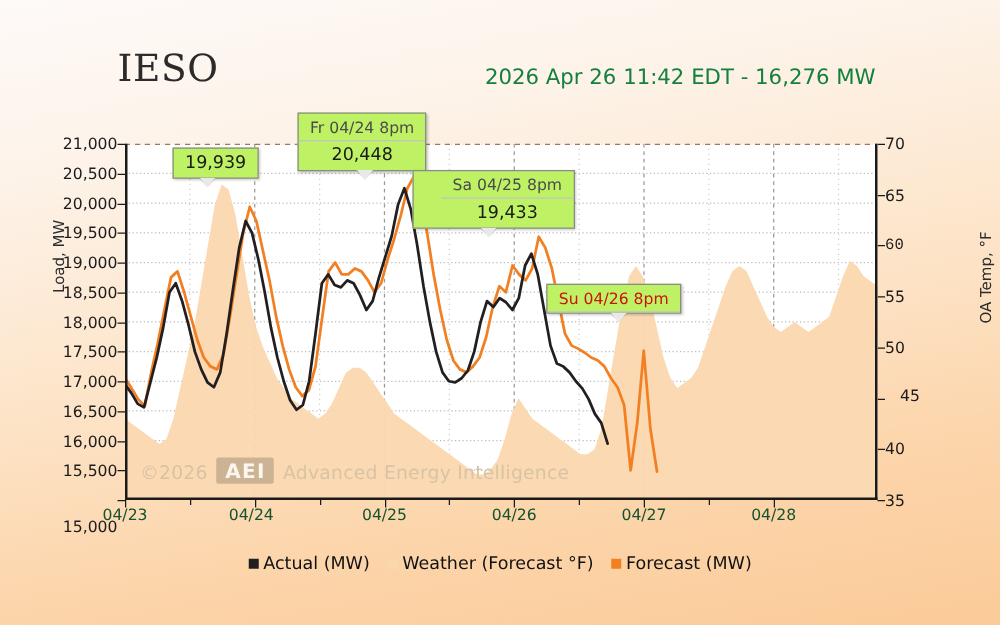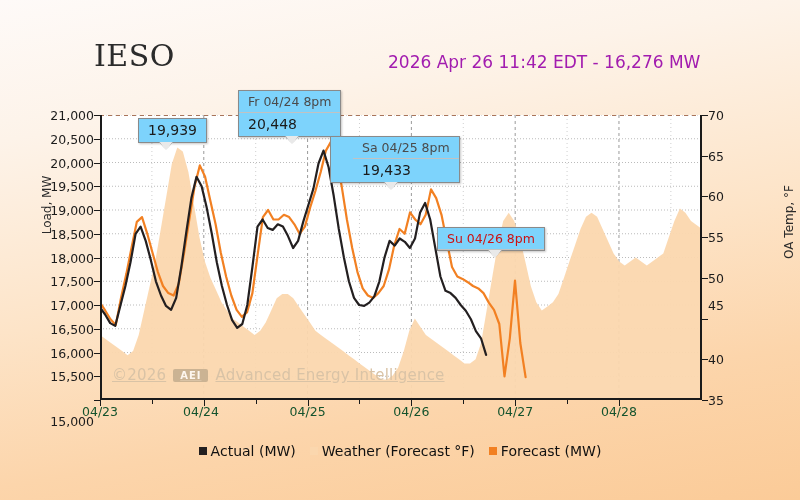--- a/index.html
+++ b/index.html
@@ -5,21 +5,21 @@
   html,body{margin:0;padding:0;}
   body{
     width:800px;height:500px;overflow:hidden;
     font-family:"DejaVu Sans","Liberation Sans",sans-serif;
     background:linear-gradient(170deg,#fefaf8 0%,#fdf3e9 22%,#fde4c8 52%,#fcd5ab 76%,#fbcb98 100%);
   }
   #stage{position:relative;width:800px;height:500px;}
 
   .title{position:absolute;left:94px;top:38px;font-family:"DejaVu Serif","Liberation Serif",serif;
          font-size:30px;color:#2b2b2b;letter-spacing:.5px;}
-  .subtitle{position:absolute;left:388px;top:52px;font-size:17px;color:#a21caf;white-space:nowrap;}
+  .subtitle{position:absolute;left:388px;top:52px;font-size:17px;color:#15803d;white-space:nowrap;}
 
   .plot-wrap{position:absolute;left:100px;top:115px;width:602px;height:285px;}
   .plot-bg{position:absolute;inset:0;background:#ffffff;}
   .plot-border-l{position:absolute;left:0;top:0;width:2px;height:285px;background:#1a1a1a;}
   .plot-border-r{position:absolute;right:0;top:0;width:2px;height:285px;background:#1a1a1a;}
   .plot-border-b{position:absolute;left:0;bottom:0;width:602px;height:2px;background:#1a1a1a;}
   .plot-border-t{position:absolute;left:0;top:0;width:602px;height:1px;
                  background:repeating-linear-gradient(90deg,#a8745a 0 4px,transparent 4px 8px);}
 
   .ylab-left{position:absolute;left:18px;top:198px;transform:rotate(-90deg);transform-origin:center;
@@ -31,27 +31,27 @@
          white-space:nowrap;transform:translateY(-50%);}
   .ytick-r{position:absolute;left:708px;font-size:12.5px;color:#1c1c1c;white-space:nowrap;
            transform:translateY(-50%);}
   .tickmark-l{position:absolute;width:6px;height:1px;background:#1a1a1a;left:94px;}
   .tickmark-r{position:absolute;width:6px;height:1px;background:#1a1a1a;left:702px;}
 
   .xtick{position:absolute;top:404px;font-size:12.5px;color:#14532d;transform:translateX(-50%);
          white-space:nowrap;}
   .xtickmark{position:absolute;top:400px;width:1px;height:6px;background:#1a1a1a;}
 
-  .watermark{position:absolute;left:112px;top:366px;display:flex;align-items:center;gap:7px;
-             font-size:15px;color:#d9c3a6;letter-spacing:.2px;text-decoration:underline;}
+  .watermark{position:absolute;left:112px;top:366px;display:flex;align-items:flex-end;gap:7px;
+             font-size:15px;color:#d9c3a6;letter-spacing:.2px;}
   .wm-badge{background:#cbb393;color:#fdf6ee;font-weight:bold;padding:1px 7px;border-radius:2px;
-            font-size:10px;letter-spacing:1px;}
-
-  .callout{position:absolute;background:#7dd3fc;border:1px solid #8a8a8a;
-           box-shadow:1px 1px 2px rgba(0,0,0,.22);font-size:12.5px;z-index:6;}
+            font-size:16px;letter-spacing:1px;}
+
+  .callout{position:absolute;background:#bef264;border:1px solid #8a8a8a;
+           box-shadow:1px 1px 2px rgba(0,0,0,.22);font-size:12.5px;z-index:6;text-align:center;}
   .callout .c-head{padding:3px 9px 3px 9px;color:#4b4b4b;border-bottom:1px solid #c2c2c2;white-space:nowrap;}
   .callout .c-head.alert{color:#cc1111;}
   .callout .c-val{padding:3px 9px 4px 9px;color:#1b1b1b;font-size:14px;white-space:nowrap;}
   .callout .c-tail{position:absolute;bottom:-8px;width:14px;height:8px;
                    background:#e9e9e9;clip-path:polygon(0 0,100% 0,50% 100%);}
   .callout .c-tail::after{content:"";position:absolute;left:-1px;top:-1px;width:16px;height:10px;
                    background:#8a8a8a;clip-path:polygon(0 0,6% 0,50% 100%,94% 0,100% 0,100% 6%,50% 118%,0 6%);}
 
   .legend{position:absolute;left:0;top:443px;width:800px;display:flex;justify-content:center;
           align-items:center;gap:14px;font-size:14px;color:#111;}
@@ -97,27 +97,27 @@
       <div class="ytick" style="top: 138.75px;">20,500</div>
       <div class="tickmark-l" style="top: 138.75px;"></div>
       <div class="ytick" style="top: 115px;">21,000</div>
       <div class="tickmark-l" style="top: 115px;"></div>
     </div>
   <div id="ytick-host-r">
       <div class="ytick-r" style="top: 400px;">35</div>
       <div class="tickmark-r" style="top: 400px;"></div>
       <div class="ytick-r" style="top: 359.286px;">40</div>
       <div class="tickmark-r" style="top: 359.286px;"></div>
-      <div class="ytick-r" style="top: 305px;">45</div>
+      <div class="ytick-r" style="top: 316px; margin-left: 12px;">45</div>
       <div class="tickmark-r" style="top: 318.571px;"></div>
       <div class="ytick-r" style="top: 277.857px;">50</div>
       <div class="tickmark-r" style="top: 277.857px;"></div>
       <div class="ytick-r" style="top: 237.143px;">55</div>
       <div class="tickmark-r" style="top: 237.143px;"></div>
-      <div class="ytick-r" style="top: 196.429px;">60</div>
+      <div class="ytick-r" style="top: 196.429px; font-family: Liberation Mono, monospace;">60</div>
       <div class="tickmark-r" style="top: 196.429px;"></div>
       <div class="ytick-r" style="top: 155.714px;">65</div>
       <div class="tickmark-r" style="top: 155.714px;"></div>
       <div class="ytick-r" style="top: 115px;">70</div>
       <div class="tickmark-r" style="top: 115px;"></div>
     </div>
   <div id="xtick-host">
       <div class="xtick" style="left: 100px;">04/23</div>
       <div class="xtickmark" style="left: 100px;"></div>
       <div class="xtickmark" style="left: 151.897px; height: 4px;"></div>

